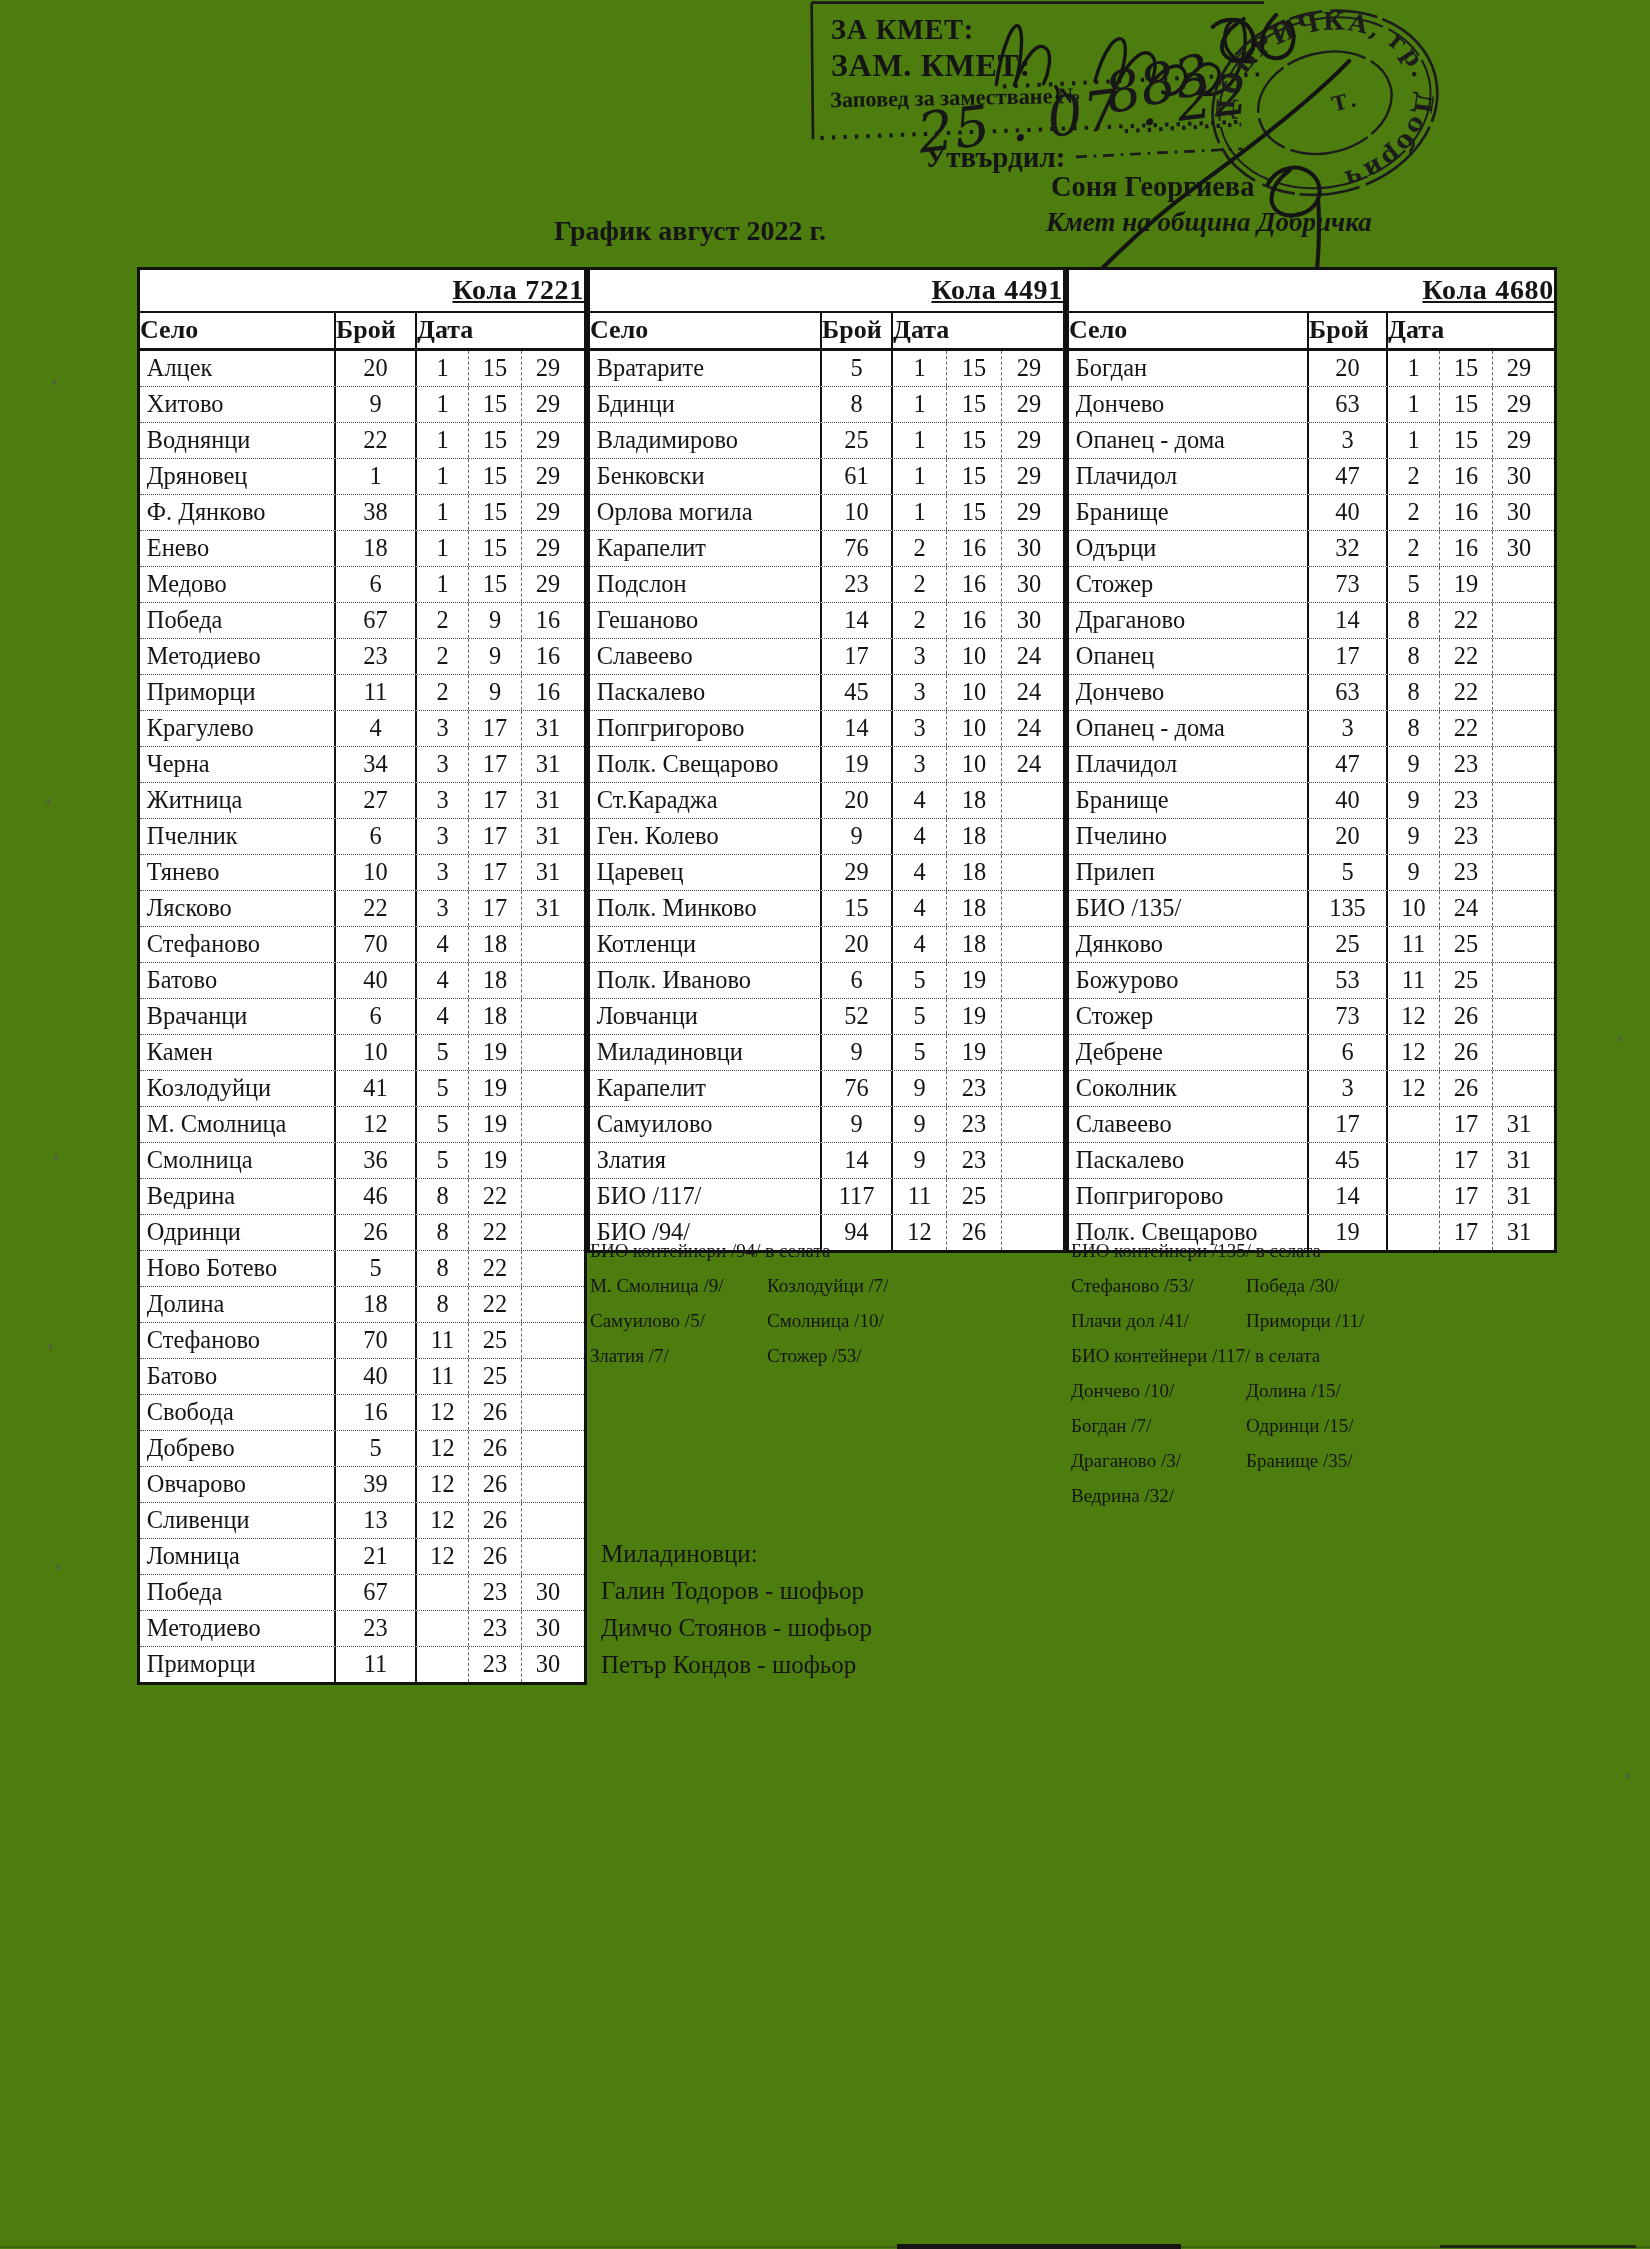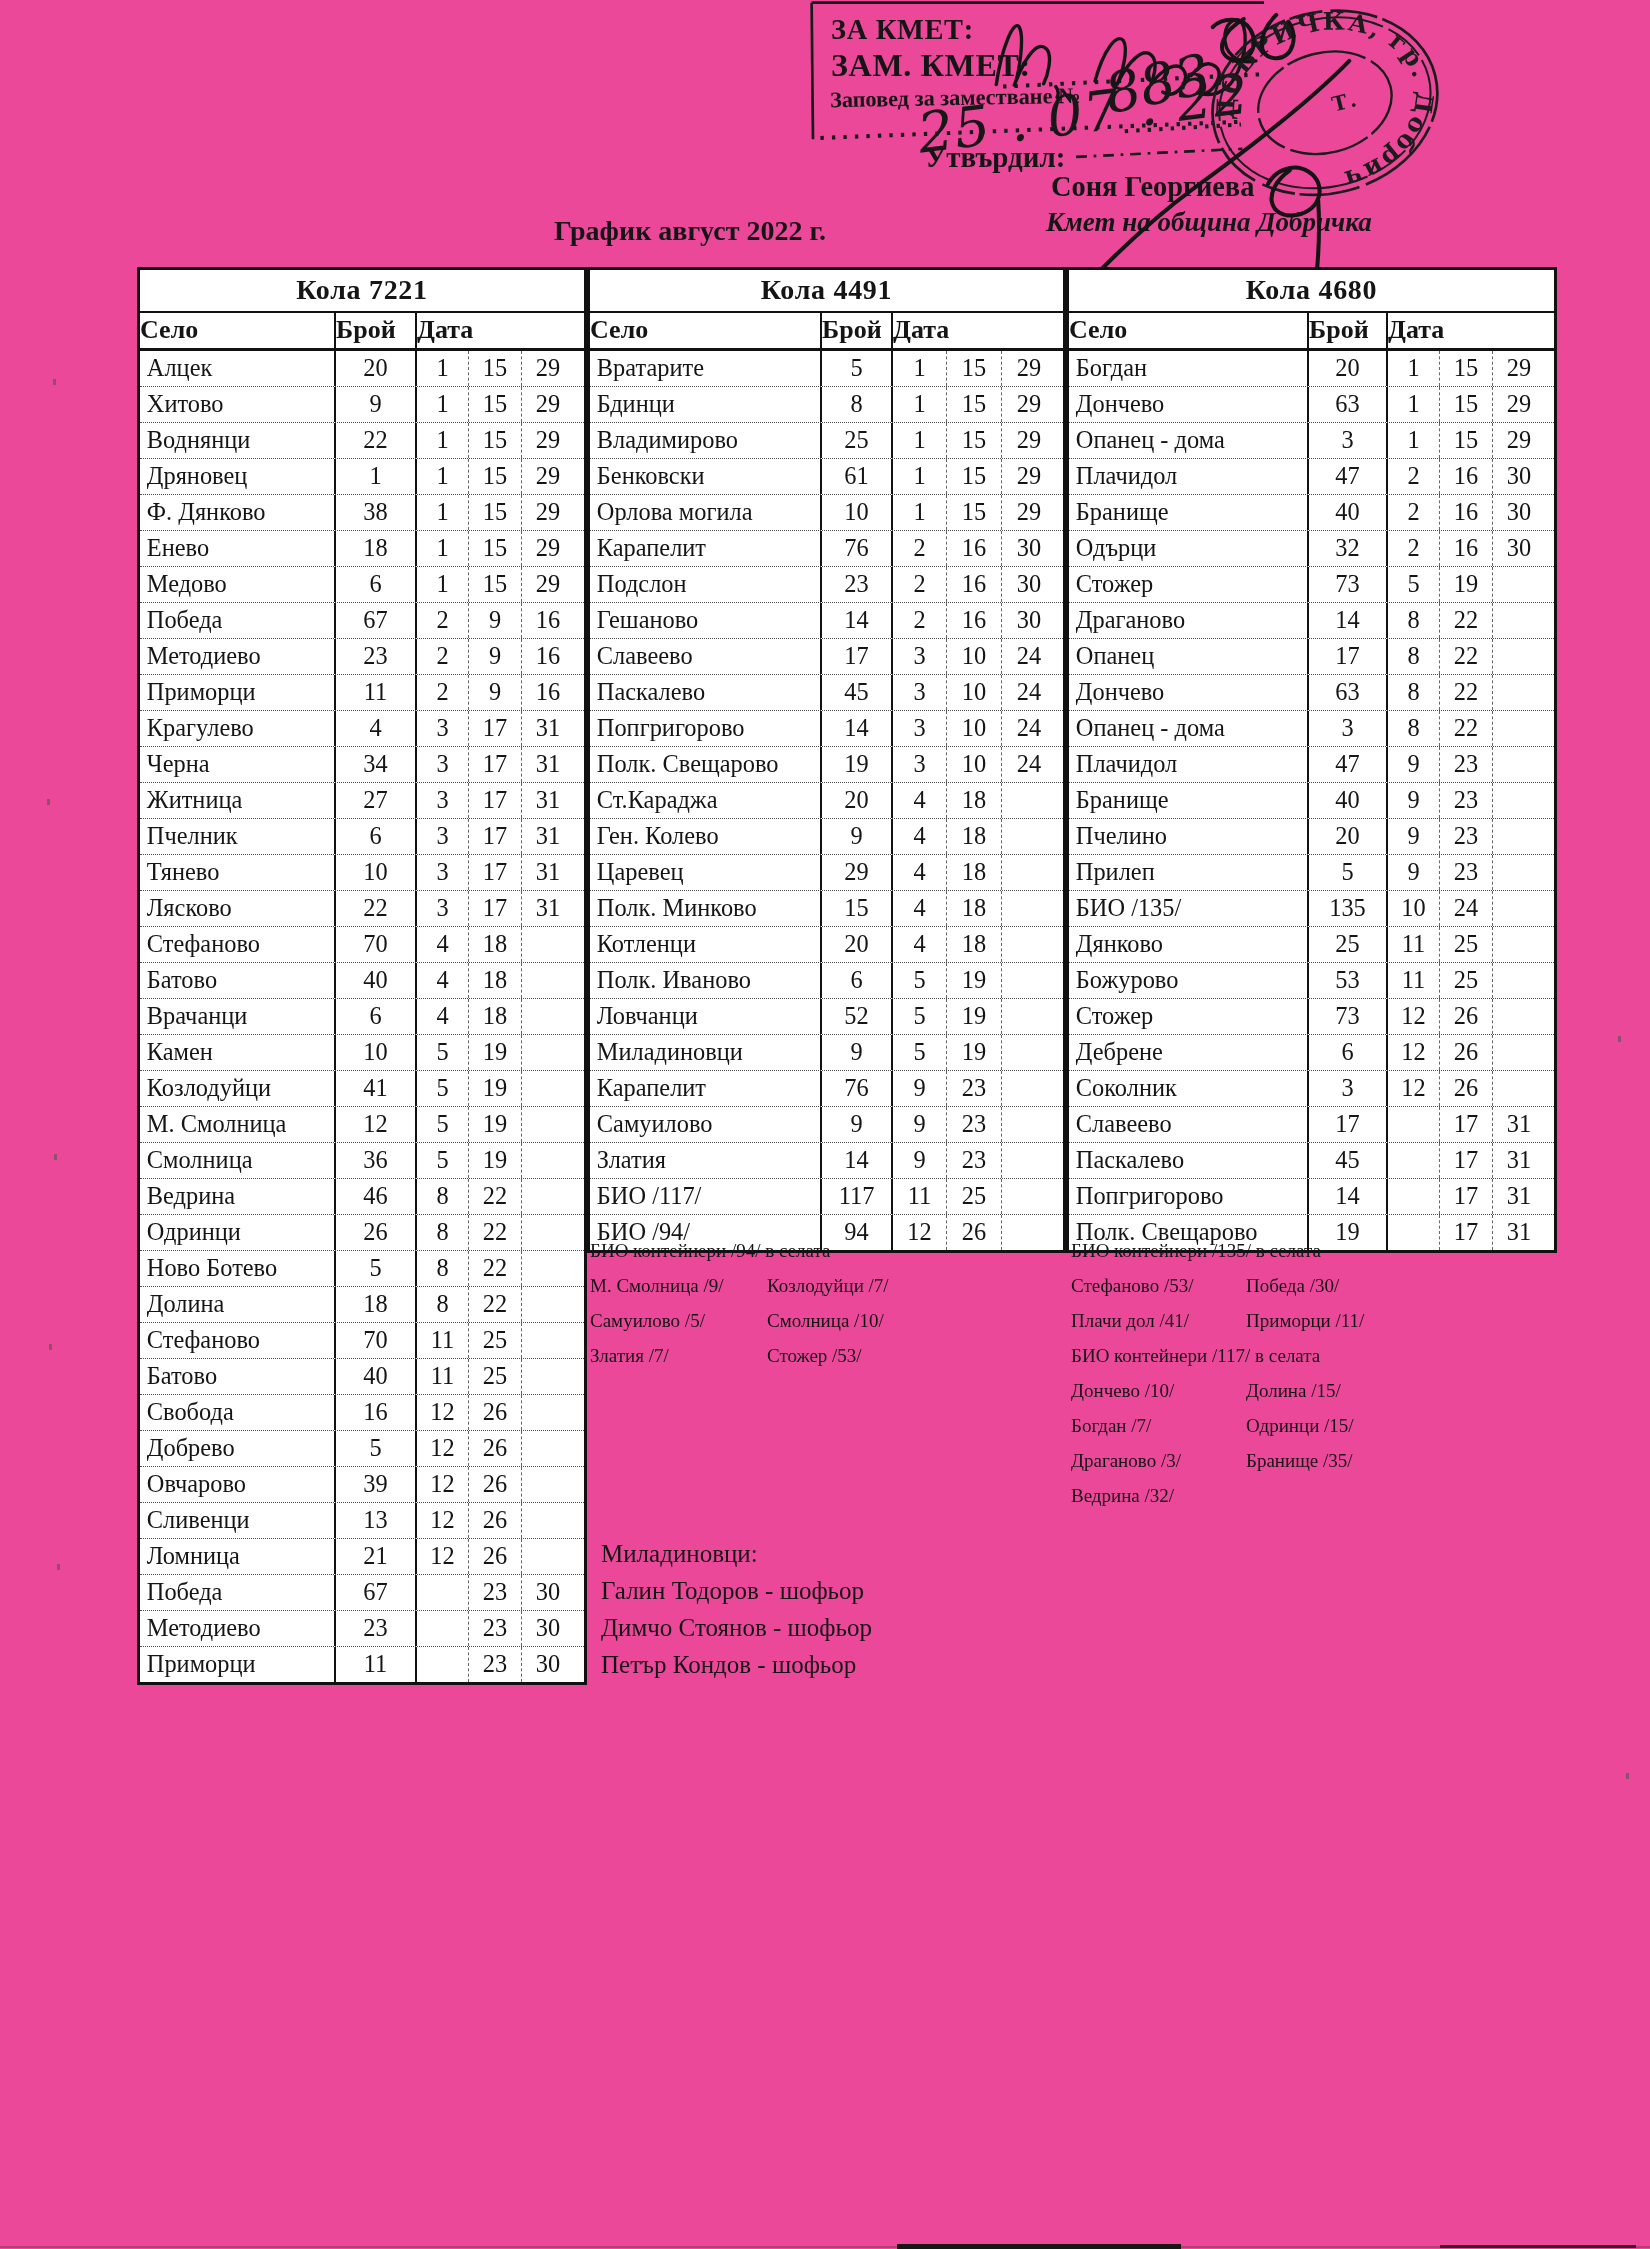--- a/index.html
+++ b/index.html
@@ -1,37 +1,37 @@
 <!DOCTYPE html>
 <html style="font-size:10.8px"><head>
 <meta charset="utf-8">
 <style>
   html,body{margin:0;padding:0;background:#e8e8e8;}
   .page{
     position:relative; width:1651px; height:2250px;
-    background:#ec4899; overflow:hidden;
+    background:#4d7c0f; overflow:hidden;
     font-family:"Liberation Serif","DejaVu Serif",serif;
     color:#151515;
   }
   
   .abs{position:absolute;}
   .stampbox-line1{left:831px;top:13.5px;font-size:28.4px;font-weight:bold;letter-spacing:0.7px;}
   .stampbox-line2{left:831px;top:47px;font-size:32px;font-weight:bold;letter-spacing:0.7px;}
   .stampbox-order{left:830px;top:85px;font-size:22.3px;font-weight:bold;transform:rotate(-1deg);}
   .approve-label{left:925px;top:141px;font-size:29px;font-weight:bold;}
   .approver-name{left:1051px;top:171px;font-size:28.4px;font-weight:bold;}
   .approver-title{left:1046px;top:207px;font-size:27px;font-weight:bold;font-style:italic;}
   .doc-title{left:554px;top:215px;font-size:28px;font-weight:bold;}
   svg.overlay{position:absolute;left:0;top:0;}
   .hand{font-family:"DejaVu Serif",serif;font-style:italic;fill:#171717;}
   .stamp-text{font-family:"DejaVu Serif",serif;font-weight:bold;fill:#1c1c1c;letter-spacing:3px;}
   
   .sched{position:absolute;border:3.4px solid #111;background:#fff;box-sizing:border-box;}
-  .t-banner{height:41px;line-height:39px;text-align:center;font-size:28px;font-weight:bold;
-            border-bottom:2.7px solid #111;letter-spacing:0.7px;}
+  .t-banner{height:41px;line-height:39px;text-align:right;font-size:28px;font-weight:bold;
+            border-bottom:2.7px solid #111;letter-spacing:0.7px;text-decoration:underline;}
   .t-cols{display:flex;height:35px;border-bottom:3.4px solid #111;font-weight:bold;font-size:26px;}
   .t-cols > div{line-height:34px;text-align:left;box-sizing:border-box;}
   .h-n,.h-d{border-left:2.7px solid #111;}
   .t-row{display:flex;height:35px;border-bottom:1.4px dotted #4a4a4a;font-size:24.4px;}
   .t-row:last-child{border-bottom:none;}
   .t-row .cell{line-height:34px;box-sizing:border-box;overflow:hidden;white-space:nowrap;}
   .c-v{padding-left:6.8px;}
   .c-n{text-align:center;border-left:2.7px solid #111;}
   .c-d{text-align:center;}
   .c-d.d1{border-left:2.7px solid #111;}

